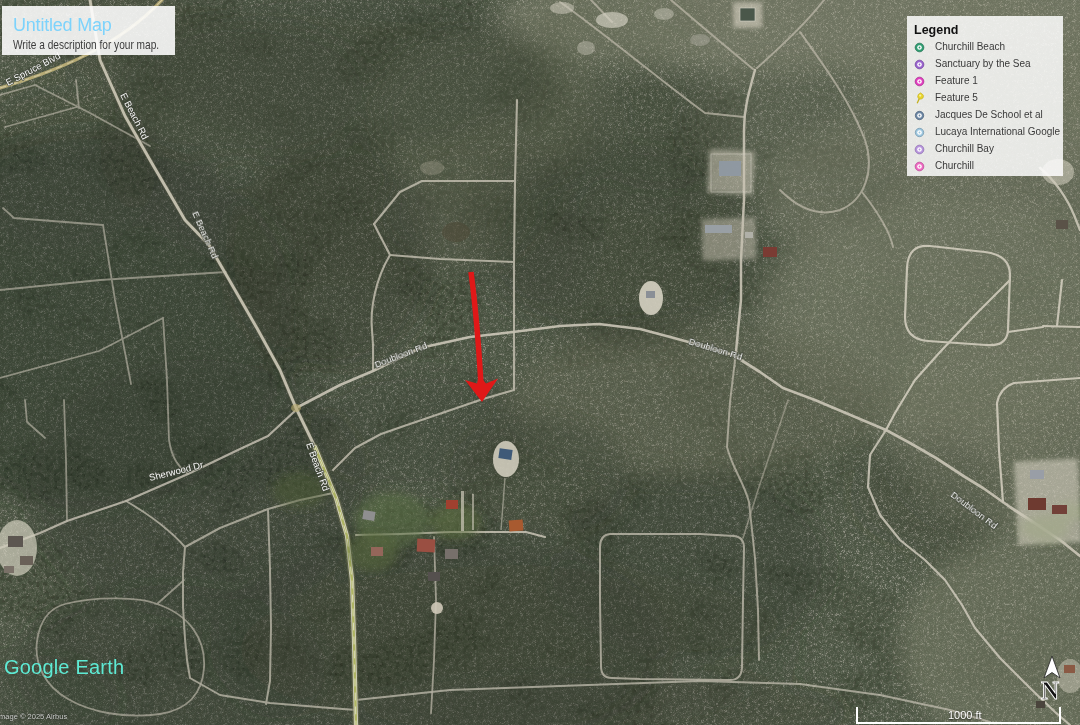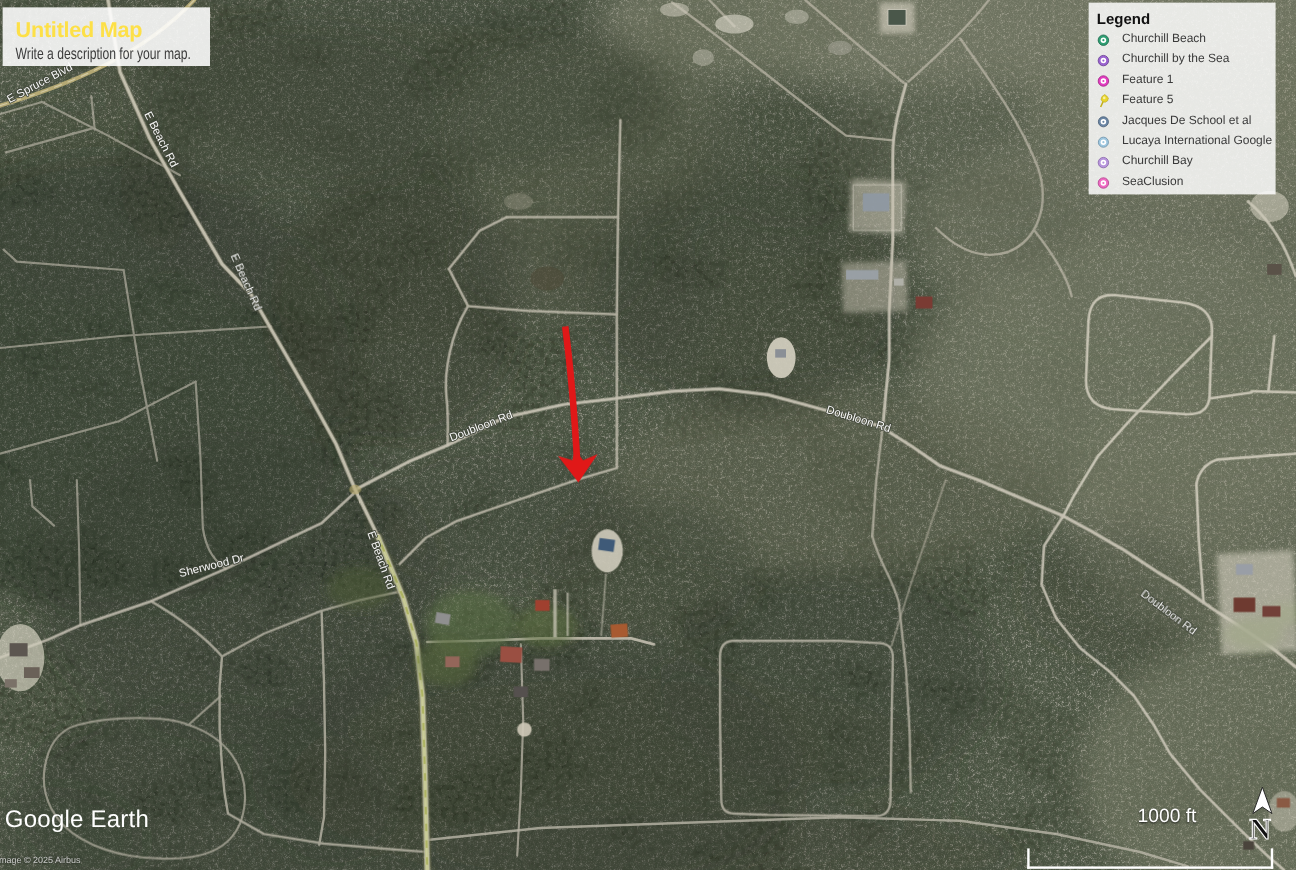--- a/index.html
+++ b/index.html
@@ -1,30 +1,30 @@
 <!DOCTYPE html>
 <html><head>
 <meta charset="utf-8">
 <style>
   html,body{margin:0;padding:0;}
   body{width:1080px;height:725px;overflow:hidden;position:relative;font-family:"Liberation Sans",sans-serif;background:#3f4636;}
   #map{position:absolute;left:0;top:0;}
   .ov{position:absolute;}
   #titlebox{left:2px;top:6px;width:173px;height:49px;background:rgba(255,255,255,0.88);}
-  #titlebox h1{font-size:18px;font-weight:bold;color:#fde047;margin:9px 0 0 11px;letter-spacing:-0.2px;white-space:nowrap;}
+  #titlebox h1{font-size:18px;font-weight:normal;color:#7dd3fc;margin:9px 0 0 11px;letter-spacing:-0.2px;white-space:nowrap;}
   #titlebox p{font-size:13.5px;color:#3c3c3c;margin:1px 0 0 11px;white-space:nowrap;transform:scaleX(0.75);transform-origin:0 0;}
-  #legend{left:907px;top:2px;width:156px;height:160px;background:rgba(255,255,255,0.84);}
+  #legend{left:907px;top:16px;width:156px;height:160px;background:rgba(255,255,255,0.84);}
   #legend .lt{font-size:12.5px;font-weight:bold;color:#111;margin:7px 0 0 7px;}
   .lrow{position:absolute;left:0;top:0;height:17px;}
   .lrow .txt{position:absolute;left:28px;top:-6px;font-size:10px;color:#3a3a3a;white-space:nowrap;}
   .lrow svg{position:absolute;left:6px;top:-6px;}
-  #gearth{left:4px;top:672px;color:#ffffff;font-size:20px;letter-spacing:0.2px;}
+  #gearth{left:4px;top:656px;color:#5eead4;font-size:20px;letter-spacing:0.2px;}
   #copyr{left:-3px;top:712px;color:rgba(255,255,255,0.72);font-size:7.5px;text-shadow:0 0 2px rgba(0,0,0,0.8);}
   #scalebar{left:856px;top:707px;width:201px;height:15px;border-left:2px solid #fff;border-right:2px solid #fff;border-bottom:2px solid #fff;}
-  #scaletxt{left:948px;top:672px;color:#fff;font-size:16px;text-shadow:0 1px 2px rgba(0,0,0,0.8);}
+  #scaletxt{left:948px;top:709px;color:#fff;font-size:11px;text-shadow:0 1px 2px rgba(0,0,0,0.8);}
   #north{left:1036px;top:650px;}
 </style>
 </head>
 <body>
 
 <svg id="map" width="1080" height="725" viewBox="0 0 1080 725">
 <defs>
   <filter id="blotch" x="0%" y="0%" width="100%" height="100%">
     <feTurbulence type="fractalNoise" baseFrequency="0.012 0.016" numOctaves="4" seed="5" result="t"></feTurbulence>
     <feColorMatrix in="t" type="matrix" values="0 0 0 0 0.44  0 0 0 0 0.45  0 0 0 0 0.38  0 7 0 0 -2.45"></feColorMatrix>
@@ -411,21 +411,21 @@
       </svg>
     <span class="txt">Churchill Beach</span>
   </div>
 
   <div class="lrow" style="top:48px;">
     <svg width="13" height="13">
         <circle cx="6.5" cy="6.5" r="4.35" fill="#9a63cf" stroke="#6a3f96" stroke-width="0.7"></circle>
         <circle cx="6.5" cy="6.5" r="2.3" fill="#fff"></circle>
         <circle cx="6.5" cy="6.5" r="0.9" fill="#9a63cf"></circle>
       </svg>
-    <span class="txt">Churchill by the Sea</span>
+    <span class="txt">Sanctuary by the Sea</span>
   </div>
 
   <div class="lrow" style="top:65px;">
     <svg width="13" height="13">
         <circle cx="6.5" cy="6.5" r="4.35" fill="#e23ec0" stroke="#a32689" stroke-width="0.7"></circle>
         <circle cx="6.5" cy="6.5" r="2.3" fill="#fff"></circle>
         <circle cx="6.5" cy="6.5" r="0.9" fill="#e23ec0"></circle>
       </svg>
     <span class="txt">Feature 1</span>
   </div>
@@ -465,21 +465,21 @@
       </svg>
     <span class="txt">Churchill Bay</span>
   </div>
 
   <div class="lrow" style="top:150px;">
     <svg width="13" height="13">
         <circle cx="6.5" cy="6.5" r="4.35" fill="#ee6ac2" stroke="#b44490" stroke-width="0.7"></circle>
         <circle cx="6.5" cy="6.5" r="2.3" fill="#fff"></circle>
         <circle cx="6.5" cy="6.5" r="0.9" fill="#ee6ac2"></circle>
       </svg>
-    <span class="txt">SeaClusion</span>
+    <span class="txt">Churchill</span>
   </div>
 </div>
 
 <div id="gearth" class="ov">Google Earth</div>
 
 <div id="copyr" class="ov">Image © 2025 Airbus</div>
 
 <div id="scalebar" class="ov"></div>
 
 <div id="scaletxt" class="ov">1000 ft</div>

